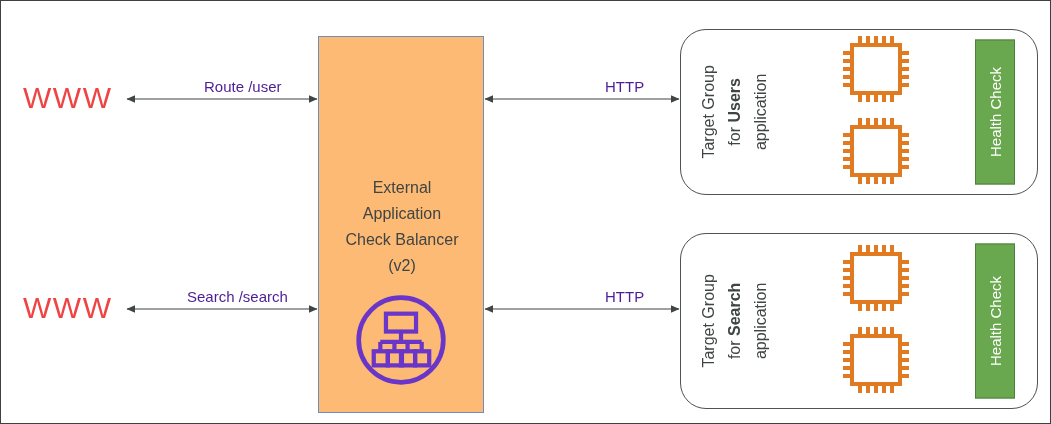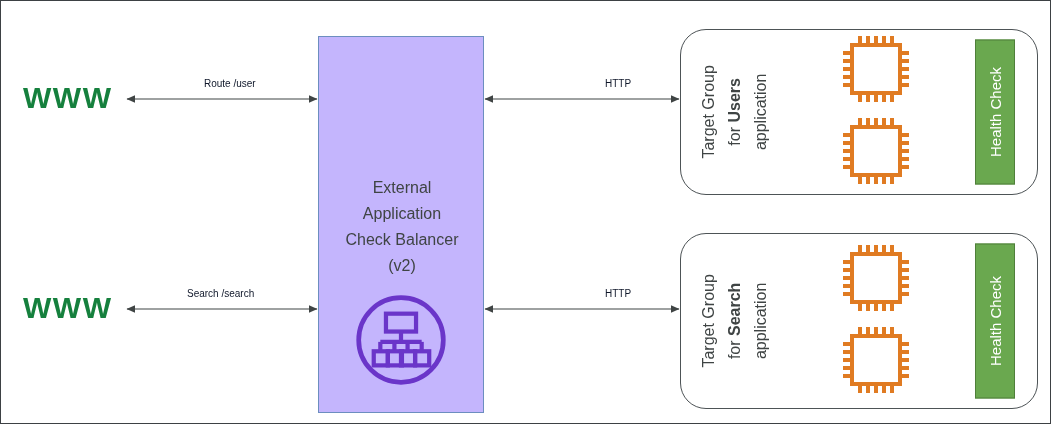--- a/index.html
+++ b/index.html
@@ -17,34 +17,34 @@
     background: #ffffff;
     border: 1px solid #3d4144;
     box-sizing: border-box;
     overflow: hidden;
   }
 
   
   .www {
     position: absolute;
     font-size: 30px;
-    font-weight: bold;
+    font-weight: normal;
     letter-spacing: 1.5px;
-    color: #15803d;
+    color: #ef4444;
     white-space: nowrap;
     line-height: 1;
   }
   .www-top  { left: 22px; top: 82px; }
   .www-bot  { left: 22px; top: 292px; }
 
   
   .edge-label {
     position: absolute;
-    font-size: 10px;
-    color: #0f172a;
+    font-size: 15px;
+    color: #4c1d95;
     white-space: nowrap;
     line-height: 1;
   }
 
   
   #connectors {
     position: absolute;
     left: 0;
     top: 0;
     width: 1051px;
@@ -53,21 +53,21 @@
   }
 
   
   .lb-box {
     position: absolute;
     left: 317px;
     top: 35px;
     width: 166px;
     height: 377px;
     border: 1px solid #6c8ebf;
-    background: #c4b5fd;
+    background: #fdba74;
     box-sizing: border-box;
   }
   .lb-text {
     position: absolute;
     left: 0;
     top: 138px;
     width: 166px;
     text-align: center;
     font-size: 16px;
     line-height: 1.62;

